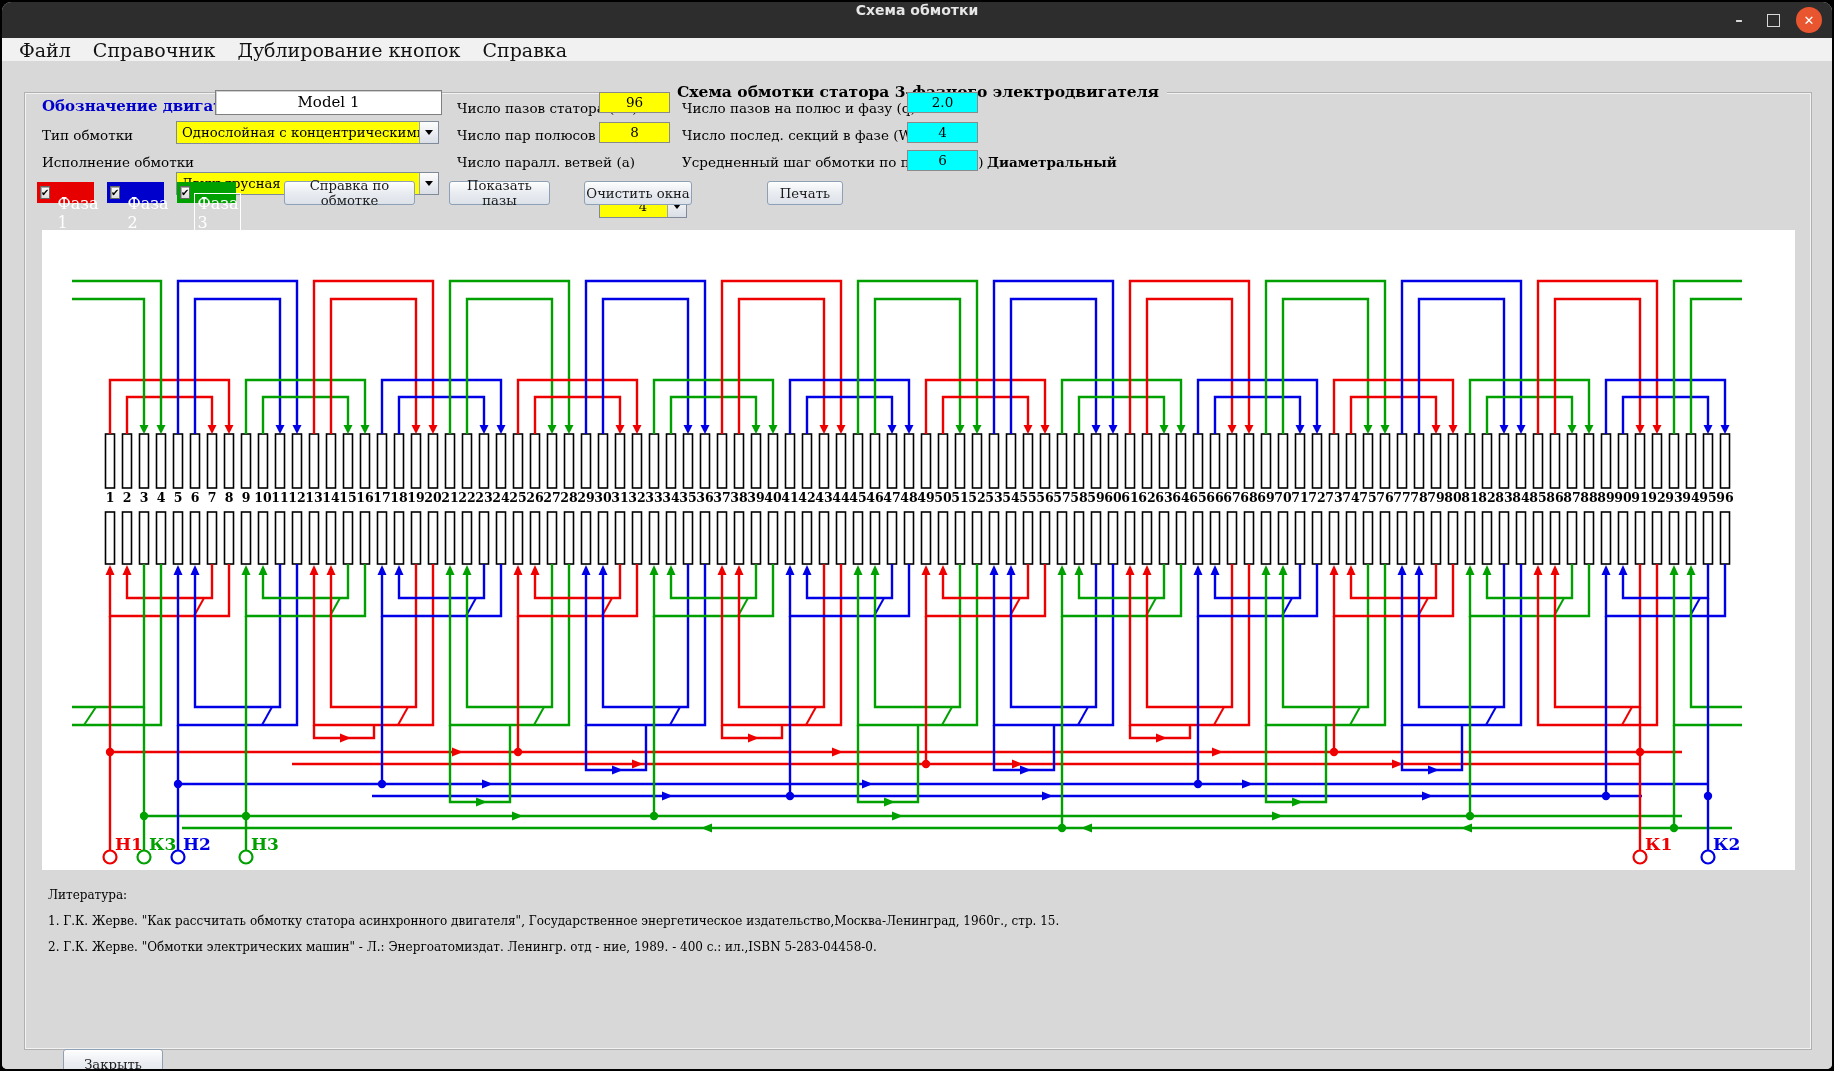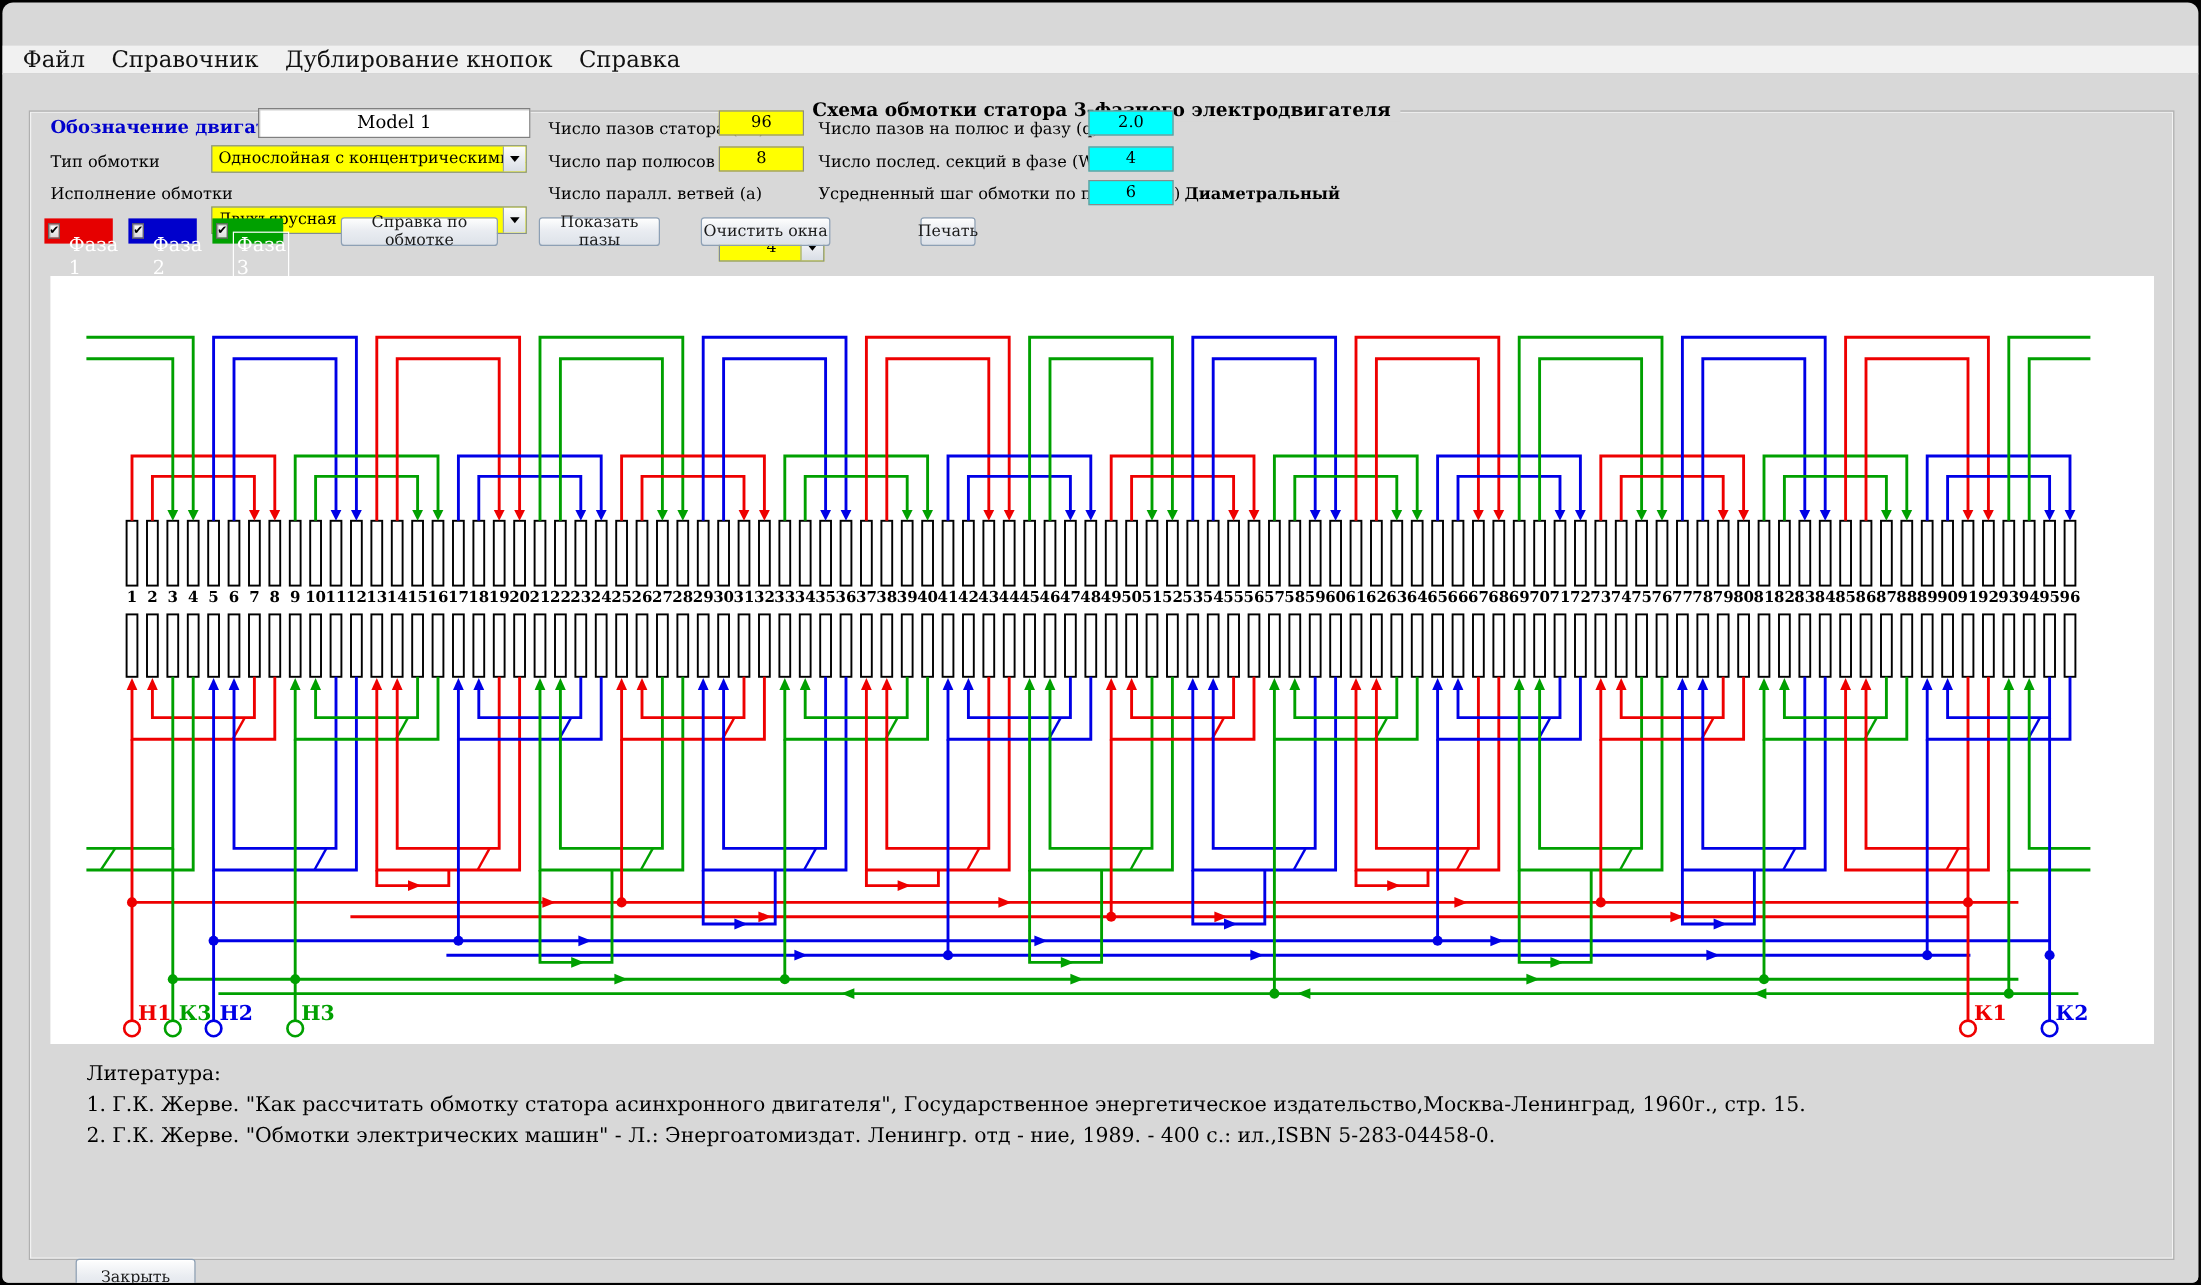--- a/index.html
+++ b/index.html
@@ -50,27 +50,37 @@
       box-shadow:inset 0 1px 0 #fff;margin-left:15px;}
   .phase{display:flex;align-items:center;height:21px;box-sizing:border-box;padding-left:3px;gap:5px;}
   .phase .cb{width:13px;height:13px;box-sizing:border-box;background:linear-gradient(#fff,#dcdcdc);
       border:1px solid #666;box-shadow:inset 1px 1px 0 #aaa;color:#000;font:bold 10px "DejaVu Sans",sans-serif;
       line-height:11px;text-align:center;}
   .phase .plabel{color:#fff;font-size:16px;padding:0 2px;margin-top:40px;}
   .phase.outlined .plabel{outline:1px solid #fff;}
   #diagram-area{position:absolute;left:40px;top:169px;width:1753px;height:640px;background:#fff;}
   .slotnum{font:bold 12.5px "DejaVu Serif",serif;fill:#000;}
   .termlbl{font:bold 17px "DejaVu Serif",serif;}
-  #literature{line-height:26px;font-size:17px;margin-left:24px;}
+  #literature{line-height:26px;font-size:12px;}
 </style>
 </head>
 <body>
 
 <div id="window">
 
+  <div id="titlebar">
+    <div class="title">Схема обмотки</div>
+    <div id="btn-min" class="winctl">–</div>
+    <div id="btn-max" class="winctl">
+      <div class="box"></div>
+    </div>
+    <div id="btn-close" class="winctl">
+      <div class="circ">✕</div>
+    </div>
+  </div>
 
   <div id="menubar">
       <span class="menu-item">Файл</span>
       <span class="menu-item">Справочник</span>
       <span class="menu-item">Дублирование кнопок</span>
       <span class="menu-item">Справка</span>
     </div>
 
   <div id="client">
     <div id="groupbox">
@@ -124,21 +134,21 @@
           <span class="plabel">Фаза 2</span>
         </div>
         <div class="abs phase outlined" style="left: 175px; top: 121px; width: 59px; background: rgb(0, 160, 0);">
           <span class="cb">✔</span>
           <span class="plabel">Фаза 3</span>
         </div>
       </div>
     <div class="abs btn" style="left:267px;top:120px;width:131px;height:24px">Справка по обмотке</div>
     <div class="abs btn" style="left:432px;top:120px;width:101px;height:24px">Показать пазы</div>
     <div class="abs btn" style="left:567px;top:120px;width:108px;height:24px">Очистить окна</div>
-    <div class="abs btn" style="left:750px;top:120px;width:46px;height:24px">Печать</div>
+    <div class="abs btn" style="left:750px;top:120px;width:76px;height:24px">Печать</div>
 
     <div id="diagram-area">
       <svg id="winding-svg" width="1753" height="640" viewBox="0 0 1753 640" xmlns="http://www.w3.org/2000/svg">
           <rect x="63.5" y="204" width="9" height="54" fill="#fff" stroke="#000" stroke-width="1.6"></rect>
           <rect x="63.5" y="282" width="9" height="52" fill="#fff" stroke="#000" stroke-width="1.6"></rect>
           <text class="slotnum" x="68" y="272" text-anchor="middle">1</text>
           <rect x="80.5" y="204" width="9" height="54" fill="#fff" stroke="#000" stroke-width="1.6"></rect>
           <rect x="80.5" y="282" width="9" height="52" fill="#fff" stroke="#000" stroke-width="1.6"></rect>
           <text class="slotnum" x="85" y="272" text-anchor="middle">2</text>
           <rect x="97.5" y="204" width="9" height="54" fill="#fff" stroke="#000" stroke-width="1.6"></rect>

